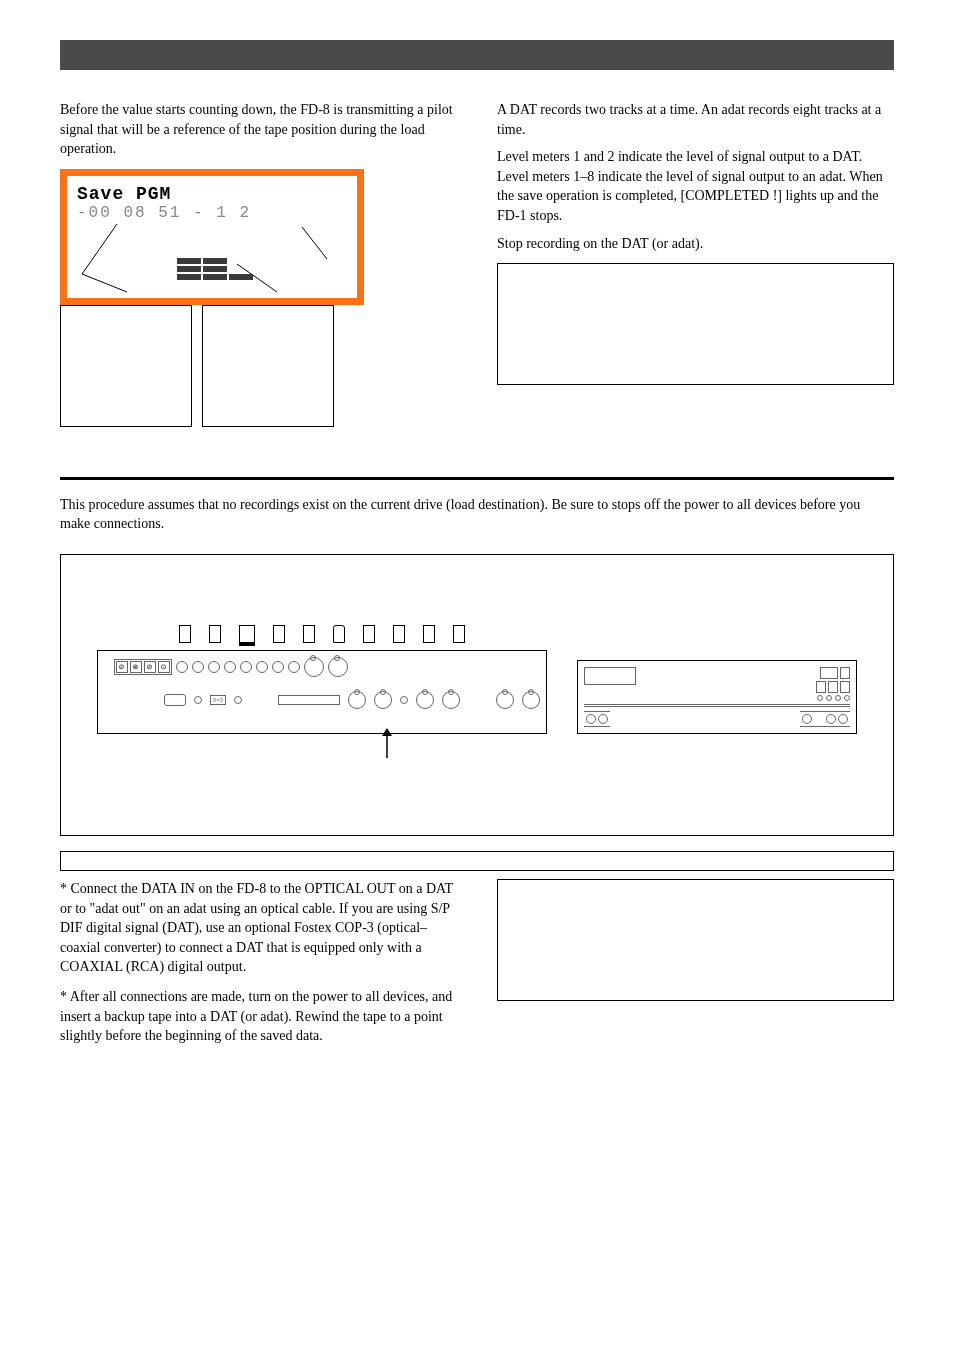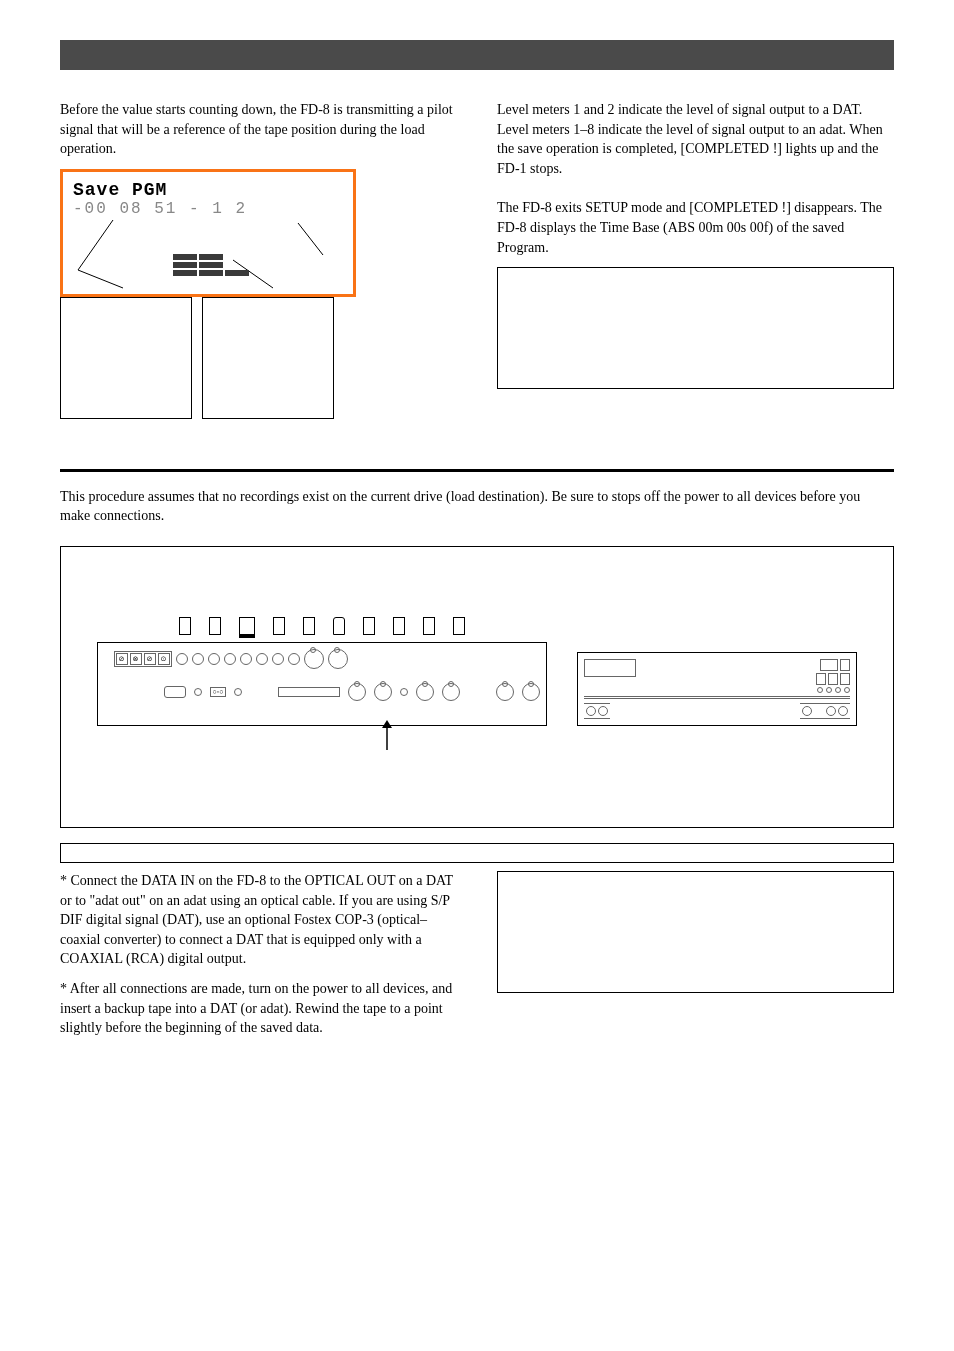--- a/index.html
+++ b/index.html
@@ -24,21 +24,21 @@
     gap: 40px;
   }
   .col {
     flex: 1;
   }
   .body-text {
     line-height: 1.4;
     margin-bottom: 8px;
   }
   .lcd-box {
-    border: 3px solid #f97316;
+    border: 7px solid #f97316;
     padding: 8px 10px 4px 10px;
     margin-top: 10px;
     width: 270px;
   }
   .lcd-title {
     font-family: 'Courier New', monospace;
     font-weight: bold;
     font-size: 18px;
     letter-spacing: 1px;
   }
@@ -276,22 +276,23 @@
         </div>
       </div>
 
       <div class="callout-boxes">
         <div class="callout"></div>
         <div class="callout"></div>
       </div>
     </div>
 
     <div class="col">
+      <div class="body-text">A DAT records two tracks at a time.  An adat records eight tracks at a time.</div>
       <div class="body-text">Level meters 1 and 2 indicate the level of signal output to a DAT.  Level meters 1–8 indicate the level of signal output to an adat. When the save operation is completed, [COMPLETED !] lights up and the FD-1 stops.</div>
-      <div class="body-text" style="margin-top:20px">The FD-8 exits SETUP mode and [COMPLETED !] disappears.  The FD-8 displays the Time Base (ABS 00m 00s 00f) of the saved Program.</div>
+      <div class="body-text">Stop recording on the DAT (or adat).</div>
       <div class="right-note-box"></div>
     </div>
   </div>
 
   <div class="section-divider"></div>
 
   <div class="body-text">This procedure assumes that no recordings exist on the current drive (load destination).  Be sure to stops off the power to all devices before you make connections.</div>
 
   <div class="diagram-box">
     <div class="device-row">

